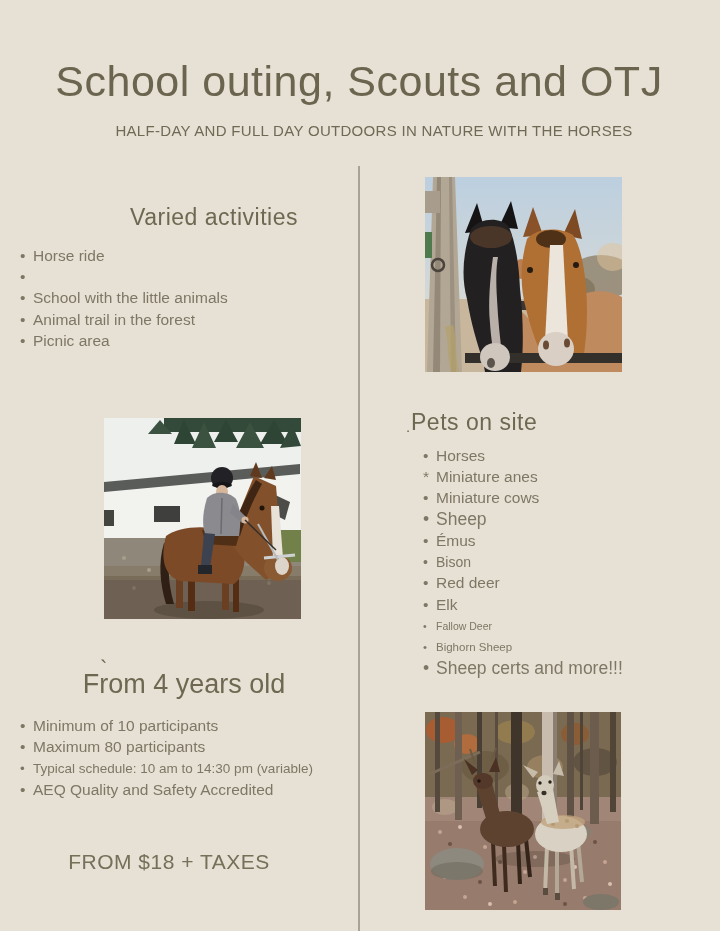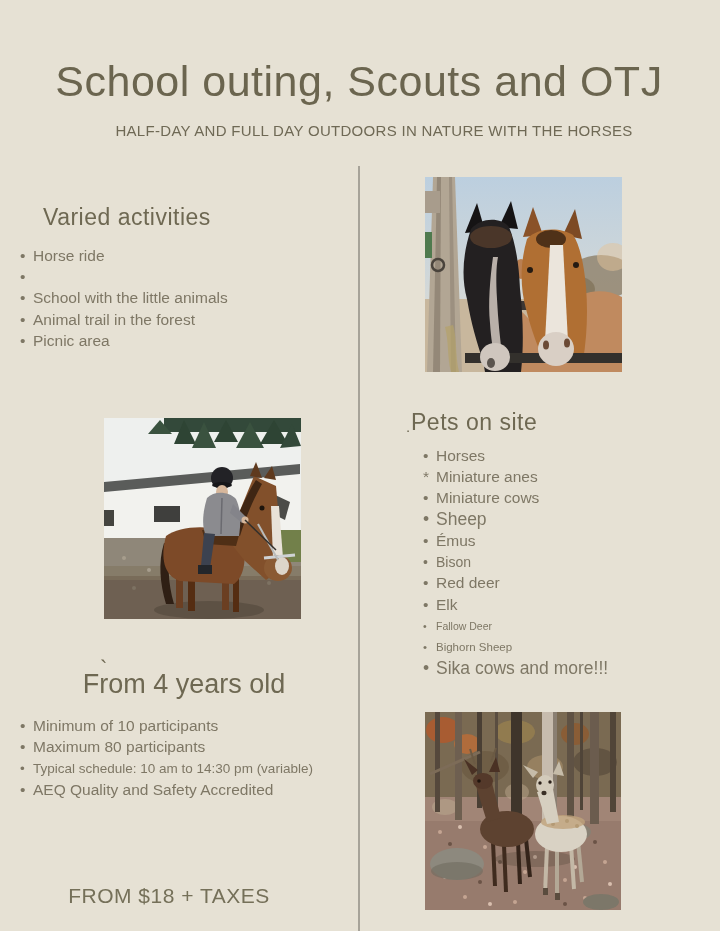--- a/index.html
+++ b/index.html
@@ -4,40 +4,40 @@
 <style>
   html,body{margin:0;padding:0;background:#e6e1d4;}
   .page{position:relative;width:720px;height:931px;background:#e6e1d4;
         font-family:"Liberation Sans",sans-serif;color:#7e7765;overflow:hidden;}
   .title{position:absolute;top:57px;left:0;width:718px;text-align:center;
          font-size:43px;color:#6b654f;letter-spacing:.5px;white-space:nowrap;}
   .subtitle{position:absolute;top:120px;left:16px;width:716px;text-align:center;
             font-size:15px;line-height:21px;color:#6f6955;letter-spacing:.3px;}
   .divider{position:absolute;left:358px;top:166px;width:2px;height:765px;background:#a7a399;}
   .h2{position:absolute;color:#6e6852;}
-  .varied{top:204px;left:0;width:428px;text-align:left;font-size:23px;letter-spacing:.5px;margin-left:43px;}
+  .varied{top:204px;left:0;width:428px;text-align:center;font-size:23px;letter-spacing:.5px;}
   .pets-h{top:409px;left:411px;font-size:23px;letter-spacing:.5px;text-align:right;}
   .pets-dot{position:absolute;left:406px;top:418px;font-size:15px;color:#6e6852;}
   .age{top:669px;left:0;width:368px;text-align:center;font-size:27px;}
   .accent{position:absolute;left:100px;top:656px;font-size:22px;color:#6e6852;}
   ul.list{position:absolute;list-style:none;margin:0;padding:0;}
   ul.list li{display:flex;align-items:center;}
   .mk{width:13px;flex:0 0 13px;}
   .activities{top:245px;left:20px;}
   .activities li{height:21.3px;font-size:15.5px;}
   .age-list{top:715px;left:20px;}
   .age-list li{height:21.5px;font-size:15.5px;}
   .age-list li.sm{font-size:13.5px;}
   .pets-list{top:445px;left:423px;}
   .pets-list li{height:21.3px;font-size:15.5px;}
   .pets-list li.lg{font-size:17.5px;}
   .pets-list li.s14{font-size:14px;}
   .pets-list li.xs{font-size:10.5px;}
   .pets-list li.xs2{font-size:11.5px;}
-  .price{position:absolute;top:884px;left:0;width:338px;text-align:center;
+  .price{position:absolute;top:850px;left:0;width:338px;text-align:center;
          font-size:21px;color:#757059;letter-spacing:.5px;}
   figure.photo{position:absolute;margin:0;overflow:hidden;}
   .rider{left:104px;top:418px;width:197px;height:201px;}
   .horses{left:425px;top:177px;width:197px;height:195px;}
   .deerfig{left:425px;top:712px;width:196px;height:198px;}
 </style>
 </head>
 <body>
 
 <div class="page">
@@ -250,21 +250,21 @@
     <li class="xs">
         <span class="mk">•</span>
         <span>Fallow Deer</span>
       </li>
     <li class="xs2">
         <span class="mk">•</span>
         <span>Bighorn Sheep</span>
       </li>
     <li class="lg">
         <span class="mk">•</span>
-        <span>Sika cows and more!!!</span>
+        <span>Sheep certs and more!!!</span>
       </li>
   </ul>
 
   <figure class="photo deerfig">
     <svg width="196" height="198" viewBox="0 0 196 198">
       <rect width="196" height="198" fill="#7a6a52"></rect>
       <ellipse cx="18" cy="18" rx="17" ry="13" fill="#a85c32"></ellipse>
       <ellipse cx="42" cy="32" rx="13" ry="10" fill="#b06c3c"></ellipse>
       <ellipse cx="150" cy="22" rx="14" ry="11" fill="#8f5a30" opacity="0.8"></ellipse>
       <ellipse cx="90" cy="20" rx="20" ry="12" fill="#97804f" opacity="0.8"></ellipse>

